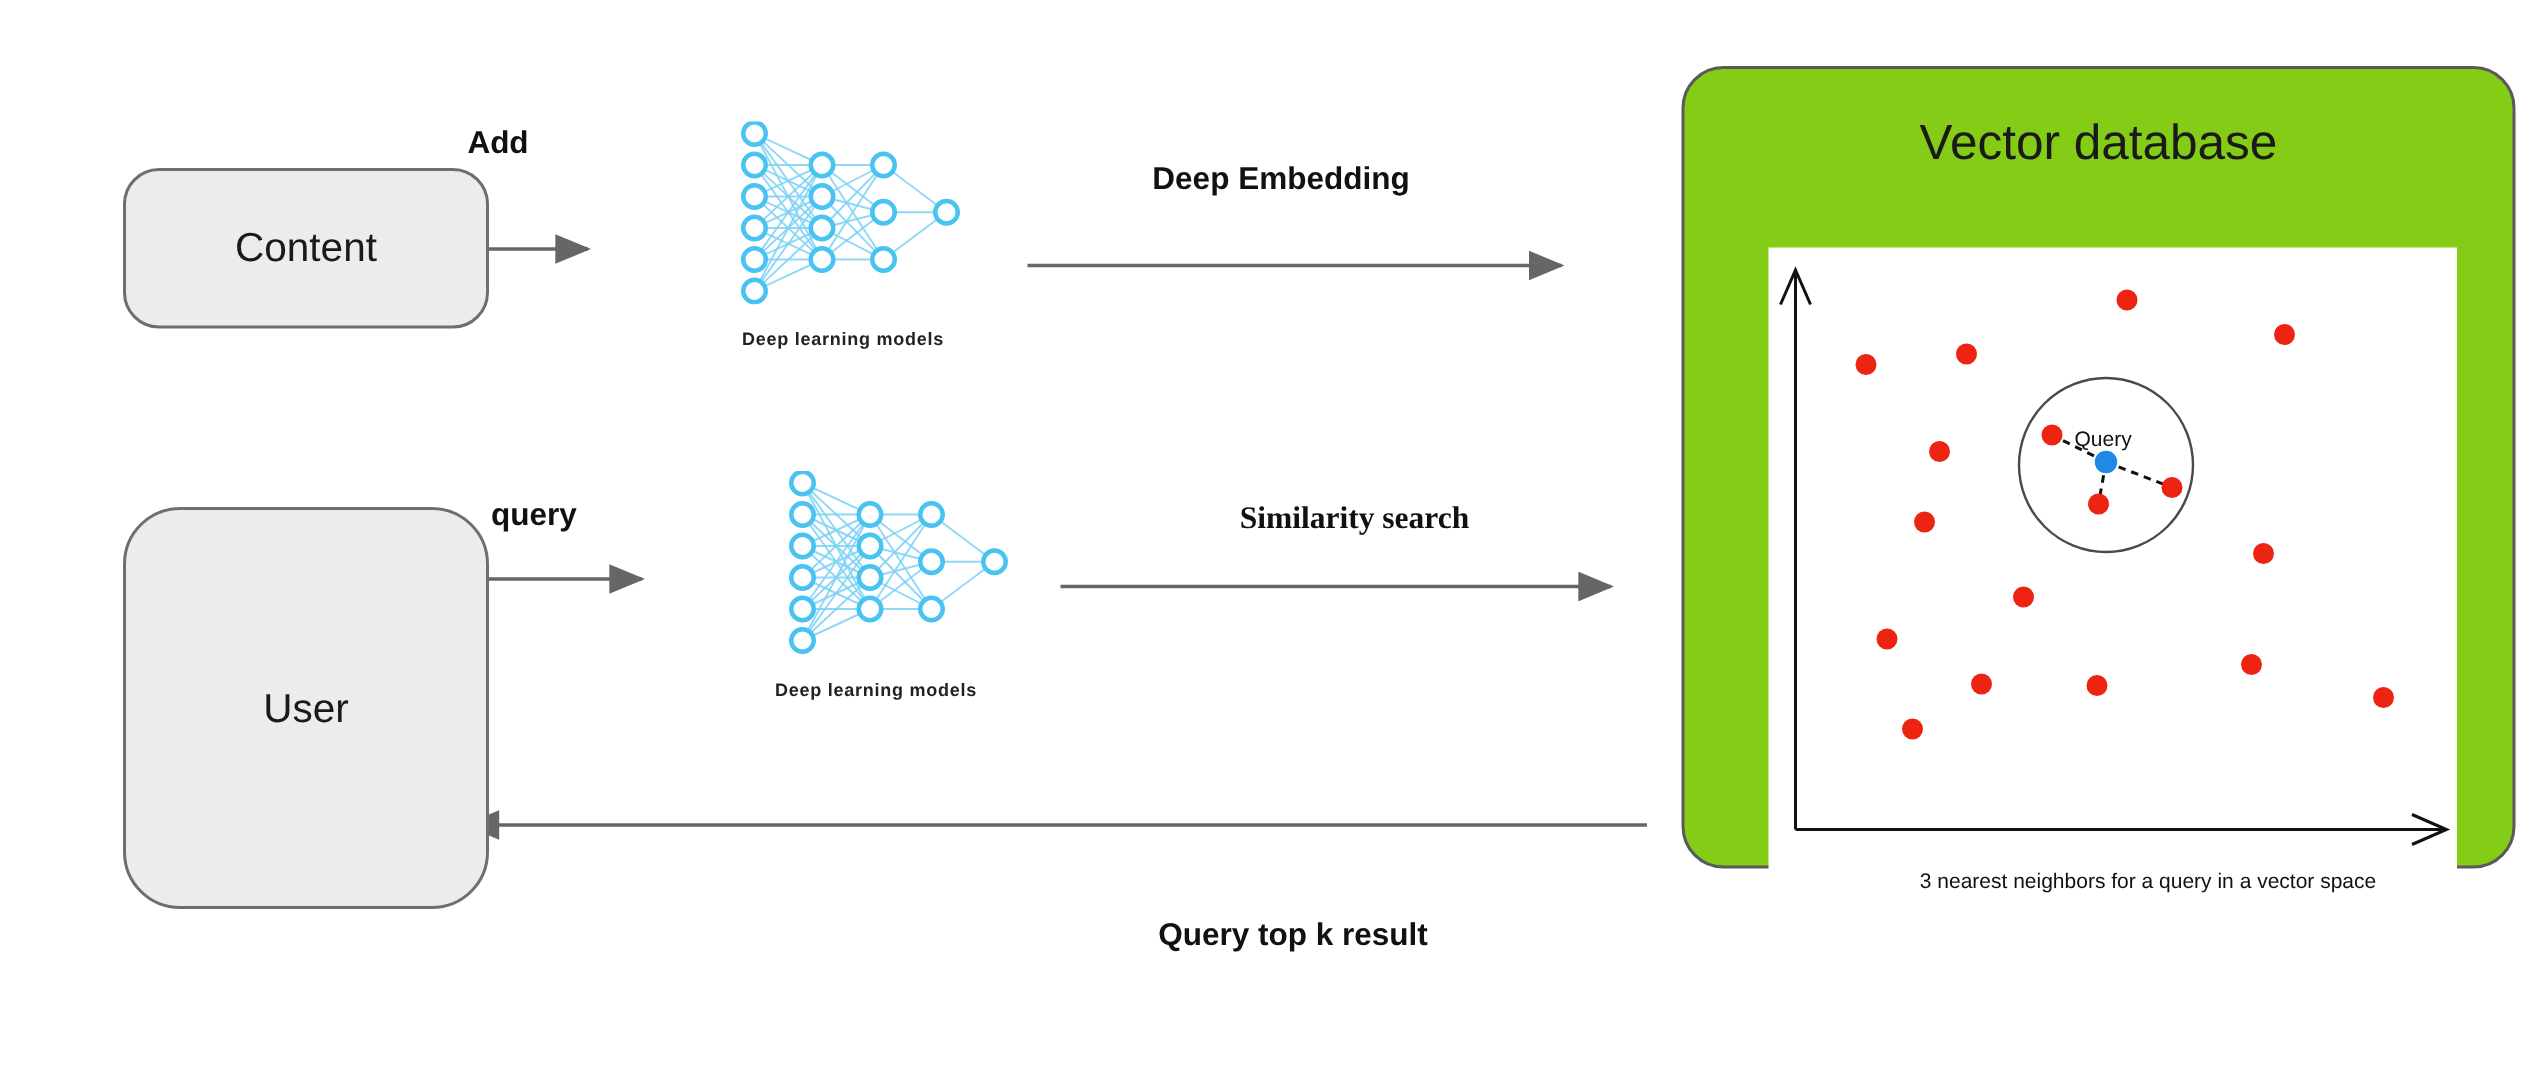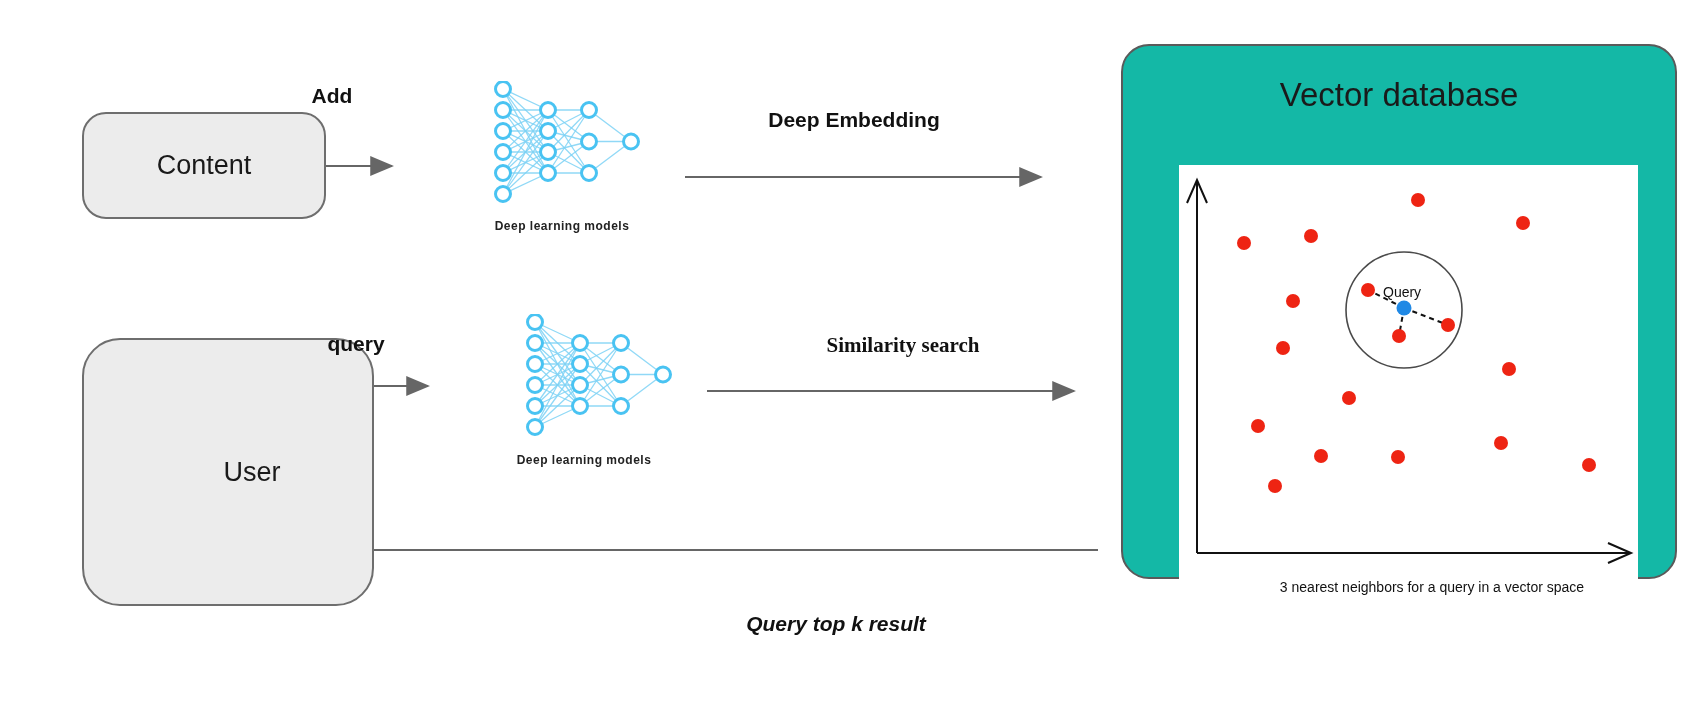--- a/index.html
+++ b/index.html
@@ -10,46 +10,46 @@
   svg{display:block;}
   .overlay{position:absolute;left:0;top:0;pointer-events:none;}
 
   
   .box{
     position:absolute;background:#ececec;border:2px solid #6e6e6e;
     display:flex;align-items:center;justify-content:center;
     color:#1a1a1a;font-size:27px;font-weight:400;margin-left:47px;
   }
   .box.content{left:35px;top:112px;width:240px;height:103px;border-radius:24px;}
-  .box.user{left:35px;top:338px;width:240px;height:264px;border-radius:38px;padding-left:48px;}
+  .box.user{left:35px;top:338px;width:240px;height:264px;border-radius:38px;}
 
   
   .flow-label{
     position:absolute;transform:translateX(-50%);
     font-size:21px;font-weight:700;color:#111;white-space:nowrap;
   }
   .lbl-add{left:332px;top:84px;}
   .lbl-query{left:356px;top:332px;}
   .lbl-store{left:854px;top:108px;}
   .lbl-sim{left:903px;top:333px;font-family:Liberation Serif, serif;}
-  .lbl-topk{left:836px;top:612px;font-style:italic;}
+  .lbl-topk{left:862px;top:612px;}
 
   
   .nn{position:absolute;}
   .nn-caption{
     position:absolute;transform:translateX(-50%);width:180px;text-align:center;
     font-size:12px;font-weight:700;color:#222;line-height:21px;letter-spacing:0.5px;
   }
   .cap1{left:562px;top:216px;}
   .cap2{left:584px;top:450px;}
 
   
   .vdb{
     position:absolute;left:1121px;top:44px;width:556px;height:535px;
-    background:#14b8a6;border:2px solid #5a5a5a;border-radius:28px;box-sizing:border-box;
+    background:#84cc16;border:2px solid #5a5a5a;border-radius:28px;box-sizing:border-box;
   }
   .vdb-title{
     position:absolute;left:0;right:0;top:30px;text-align:center;
     font-size:33px;font-weight:400;color:#1a1a1a;
   }
   .plot{
     position:absolute;left:56px;top:119px;width:459px;height:444px;background:#ffffff;
   }
   .axis{stroke:#111;stroke-width:2;fill:none;}
   .nn-edge{stroke:#7dd2f5;stroke-width:1.3;opacity:0.85;}

